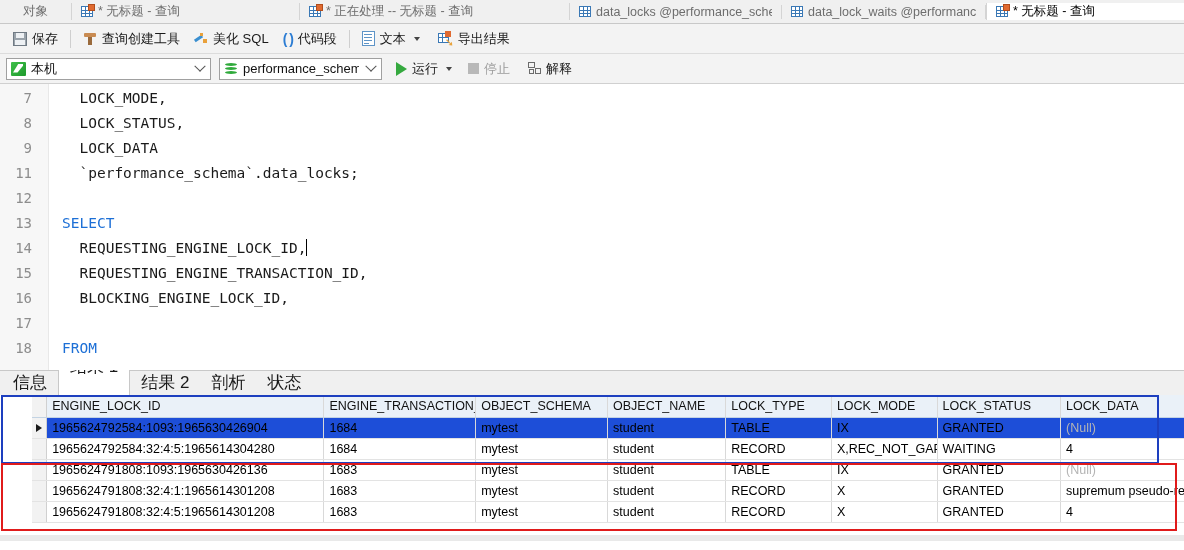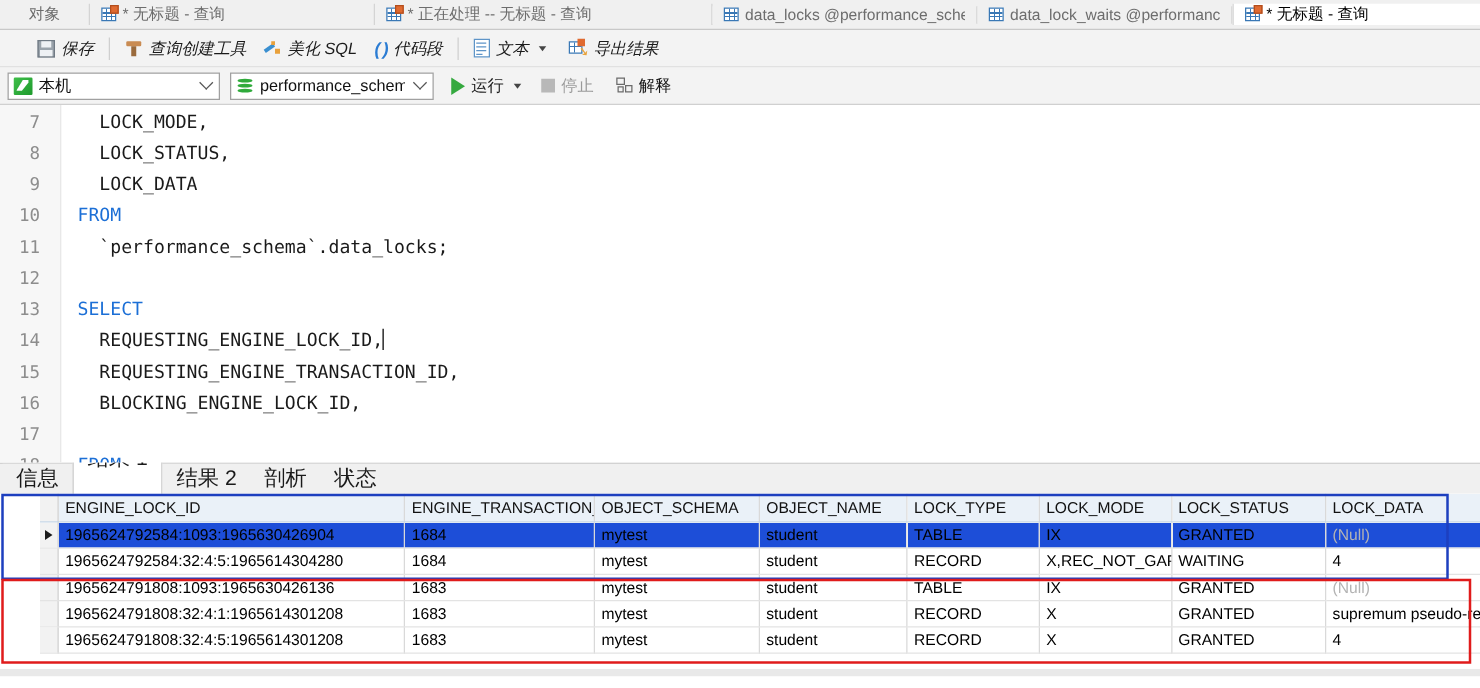--- a/index.html
+++ b/index.html
@@ -75,23 +75,22 @@
     box-sizing: border-box;
   }
 
   
   .toolbar {
     height: 30px;
     background: #f3f3f3;
     border-bottom: 1px solid #dcdcdc;
     display: flex;
     align-items: center;
-    padding: 0 23px;
-    box-sizing: border-box;
-    font-style: italic;
+    padding: 0 6px;
+    box-sizing: border-box;
   }
   .tb-item {
     display: flex;
     align-items: center;
     gap: 5px;
     padding: 2px 7px;
     font-size: 13px;
     color: #1a1a1a;
     white-space: nowrap;
     cursor: default;
@@ -217,21 +216,21 @@
     color: #4a4a4a;
     font-size: 10px;
   }
   .chev-glyph {
     display: inline-block;
     width: 7px; height: 7px;
     border-right: 1.4px solid #555;
     border-bottom: 1.4px solid #555;
     transform: rotate(45deg) translate(-2px,-2px);
   }
-  .combo-host { width: 170px; }
+  .combo-host { width: 205px; }
   .combo-db { width: 163px; margin-left: 8px; }
 
   
   .ico-host { width: 15px; height: 14px; position: relative; flex:0 0 auto;}
   .ico-host .sq {
     position: absolute; inset: 0;
     background: linear-gradient(135deg,#3fbf4a,#1e9a2c);
     border-radius: 1px;
   }
   .ico-host .wv {
@@ -563,21 +562,20 @@
       <span>解释</span>
     </div>
   </div>
 
   <div class="editor">
     <div class="gutter"></div>
     <div class="code-lines" id="code-lines">
         <div class="cline"><span class="lno">7</span><span class="ctext"><span>  LOCK_MODE,</span></span></div>
         <div class="cline"><span class="lno">8</span><span class="ctext"><span>  LOCK_STATUS,</span></span></div>
         <div class="cline"><span class="lno">9</span><span class="ctext"><span>  LOCK_DATA</span></span></div>
-        <div class="cline"><span class="lno">10</span><span class="ctext"><span class="kw">FROM</span></span></div>
         <div class="cline"><span class="lno">11</span><span class="ctext"><span>  `performance_schema`.data_locks;</span></span></div>
         <div class="cline"><span class="lno">12</span><span class="ctext"><span></span></span></div>
         <div class="cline"><span class="lno">13</span><span class="ctext"><span class="kw">SELECT</span></span></div>
         <div class="cline"><span class="lno">14</span><span class="ctext"><span>  REQUESTING_ENGINE_LOCK_ID,</span><span class="cursor"></span></span></div>
         <div class="cline"><span class="lno">15</span><span class="ctext"><span>  REQUESTING_ENGINE_TRANSACTION_ID,</span></span></div>
         <div class="cline"><span class="lno">16</span><span class="ctext"><span>  BLOCKING_ENGINE_LOCK_ID,</span></span></div>
         <div class="cline"><span class="lno">17</span></div>
         <div class="cline"><span class="lno">18</span><span class="ctext"><span class="kw">FROM</span></span></div>
       </div>
   </div>

